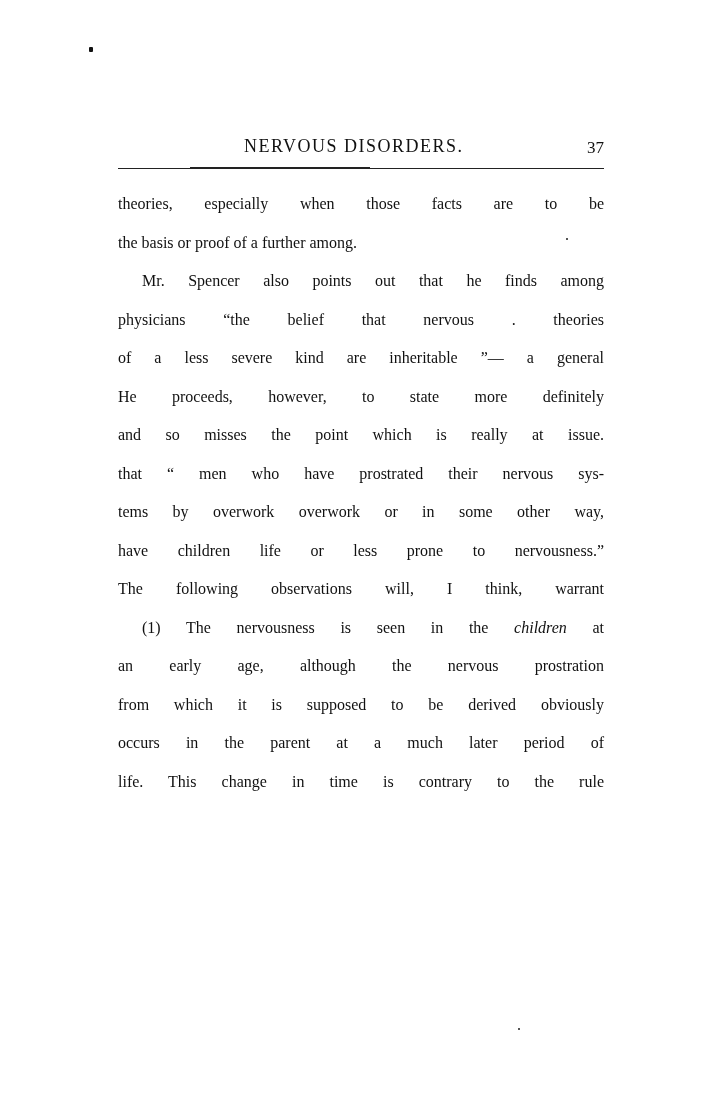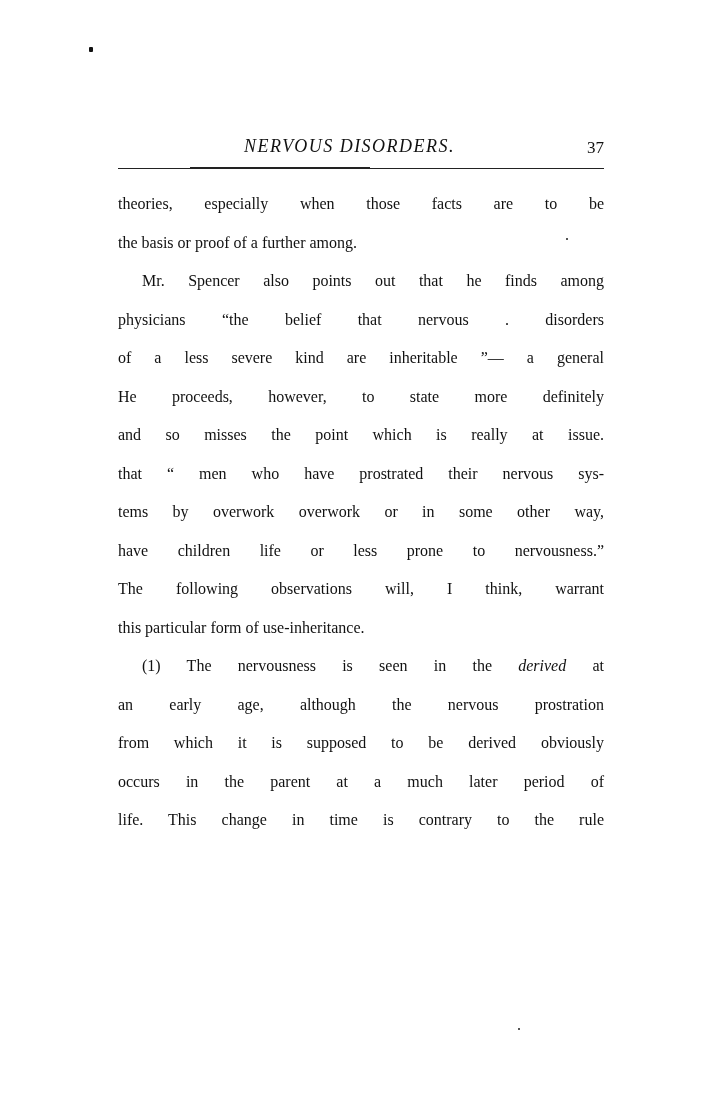--- a/index.html
+++ b/index.html
@@ -1,21 +1,21 @@
 <!DOCTYPE html>
 <html><head>
 <meta charset="utf-8">
 <style>
   html, body { margin: 0; padding: 0; background: #ffffff; }
   body { width: 727px; height: 1112px; position: relative; overflow: hidden;
          font-family: "Liberation Serif", "DejaVu Serif", serif; color: #111111; }
   .speck { position: absolute; left: 89px; top: 47px; width: 4px; height: 5px;
            background: #111; border-radius: 1px; }
   .header { position: absolute; left: 118px; top: 136px; width: 486px; height: 24px; }
-  .running-title { position: absolute; left: 126px; top: 0; font-style: italic;
+  .running-title { position: absolute; left: 126px; top: 0; 
                    font-size: 18px; letter-spacing: 1.5px; }
   .page-number { position: absolute; right: 0; top: 2px; font-size: 17px; }
   .rule { position: absolute; left: 118px; top: 168px; width: 486px; height: 1px; background: #222; }
   .rule-thick { position: absolute; left: 190px; top: 167px; width: 180px; height: 2px; background: #222; }
   .body-text { position: absolute; left: 118px; top: 185px; width: 486px;
                font-size: 16px; line-height: 38.5px; }
   .line { display: block; white-space: nowrap; text-align: justify; text-align-last: justify; height: 38.5px; }
   .line.last { text-align-last: left; }
   .indent { padding-left: 24px; }
   .dot-mark { position: absolute; width: 2px; height: 2px; background: #555; }
@@ -29,30 +29,29 @@
   <span class="running-title">NERVOUS DISORDERS.</span>
   <span class="page-number">37</span>
 </div>
 <div class="rule"></div>
 <div class="rule-thick"></div>
 
 <div class="body-text" id="body-text">
     <span class="line"><span>theories, especially when those facts are to be</span></span>
     <span class="line last"><span>the basis or proof of a further among.</span></span>
     <span class="line indent"><span>Mr. Spencer also points out that he finds among</span></span>
-    <span class="line"><span>physicians “the belief that nervous . disorders</span></span>
+    <span class="line"><span>physicians “the belief that nervous . theories</span></span>
     <span class="line"><span>of a less severe kind are inheritable ”— a general</span></span>
     <span class="line"><span>He proceeds, however, to state more definitely</span></span>
     <span class="line"><span>and so misses the point which is really at issue.</span></span>
     <span class="line"><span>that “ men who have prostrated their nervous sys-</span></span>
     <span class="line"><span>tems by overwork overwork or in some other way,</span></span>
     <span class="line"><span>have children life or less prone to nervousness.”</span></span>
     <span class="line"><span>The following observations will, I think, warrant</span></span>
-    <span class="line last"><span>this particular form of use-inheritance.</span></span>
-    <span class="line indent"><span>(1) The nervousness is seen in the </span><em>derived</em><span> at</span></span>
+    <span class="line indent"><span>(1) The nervousness is seen in the </span><em>children</em><span> at</span></span>
     <span class="line"><span>an early age, although the nervous prostration</span></span>
     <span class="line"><span>from which it is supposed to be derived obviously</span></span>
     <span class="line"><span>occurs in the parent at a much later period of</span></span>
     <span class="line"><span>life. This change in time is contrary to the rule</span></span>
   </div>
 
 <div class="dot-mark" style="left:566px; top:238px;"></div>
 <div class="dot-mark" style="left:518px; top:1028px;"></div>
 
 </body></html>

